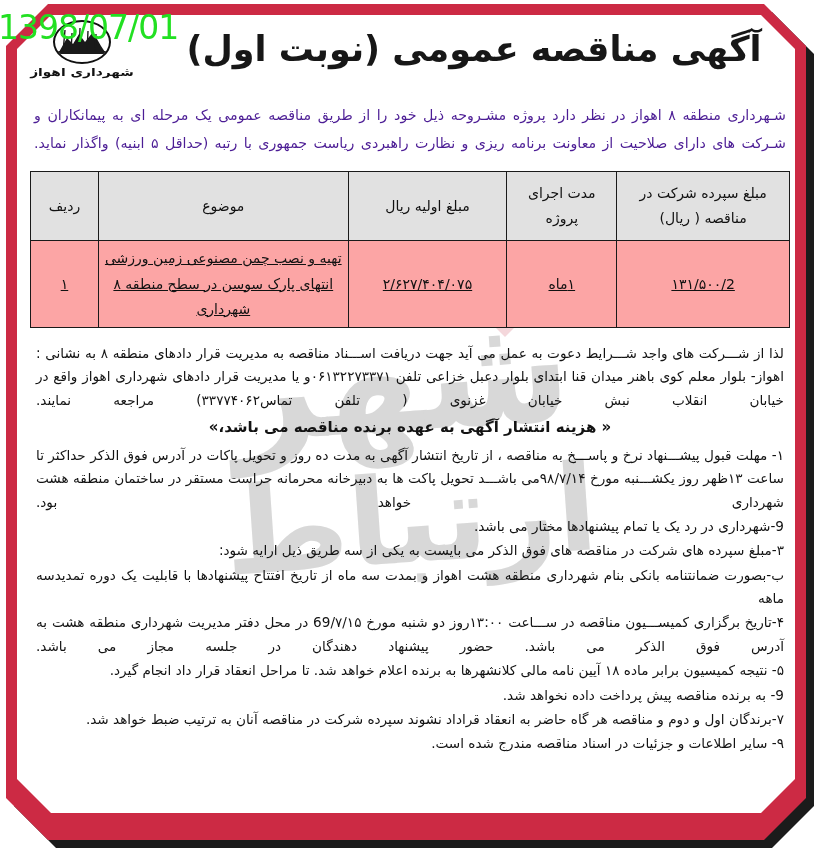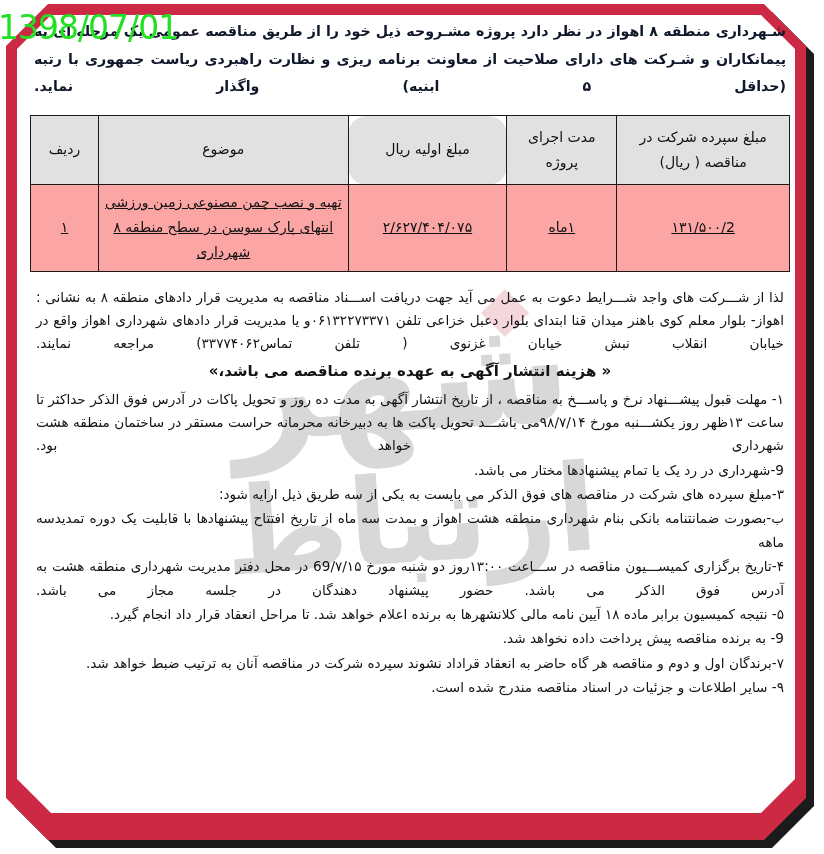--- a/index.html
+++ b/index.html
@@ -159,25 +159,25 @@
     padding-top: 8px;
     padding-left: 30px;
     white-space: nowrap;
   }
 
   
   .intro {
     margin-top: 4px;
     font-size: 14.2px;
     line-height: 1.95;
-    color: #0f172a;
+    color: #4c1d95;
     text-align: justify;
     text-align-last: justify;
     padding: 0 4px;
-    font-weight: 700;
+    font-weight: 400;
   }
 
   
   table.tender-table {
     margin-top: 14px;
     width: 100%;
     border-collapse: collapse;
     table-layout: fixed;
     direction: rtl;
   }
@@ -201,21 +201,21 @@
     height: 60px;
     text-decoration: underline;
   }
   td.subject-cell {
     text-align: right;
     line-height: 1.9;
     padding-right: 10px;
   }
   .col-row    { width: 8%; }
   .col-subj   { width: 34%; }
-  .col-amount { width: 21%; border-radius: 19px; }
+  .col-amount { width: 21%; }
   .col-dur    { width: 14%; }
   .col-dep    { width: 23%; }
 
   
   .body-text {
     margin-top: 14px;
     padding: 0 6px;
     font-size: 13.6px;
     line-height: 1.72;
     color: #131313;
@@ -249,20 +249,33 @@
   <div class="watermark">
     <div>شهر</div>
     <div class="wm-line2">ارتباط</div>
   </div>
   <div class="wm-diamond"></div>
 
   <div class="date-stamp">1398/07/01</div>
 
   <div class="content">
 
+    <div class="header">
+      <div class="logo">
+        <div class="logo-oval">
+          <svg width="54" height="40" viewBox="0 0 54 40" aria-hidden="true">
+            <path d="M4 30 L12 16 L18 22 L24 12 L30 20 L38 10 L46 24 L50 30 Z" fill="#1a1a1a"></path>
+            <path d="M8 30 L10 8 M16 30 L17 11 M24 30 L25 6 M32 30 L33 9 M40 30 L41 12" stroke="#1a1a1a" stroke-width="1.4"></path>
+            <rect x="3" y="29" width="48" height="3" fill="#1a1a1a"></rect>
+          </svg>
+        </div>
+        <div class="logo-text">شهرداری اهواز</div>
+      </div>
+      <div class="title">آگهی مناقصه عمومی (نوبت اول)</div>
+    </div>
 
     <div class="intro">شـهرداری منطقه ۸ اهواز در نظر دارد پروژه مشـروحه ذیل خود را از طریق مناقصه عمومی یک مرحله ای به پیمانکاران و شـرکت های دارای صلاحیت از معاونت برنامه ریزی و نظارت راهبردی ریاست جمهوری با رتبه (حداقل ۵ ابنیه) واگذار نماید.</div>
 
     <table class="tender-table">
       <thead>
         <tr>
           <th class="col-dep">مبلغ سپرده شرکت در مناقصه ( ریال)</th>
           <th class="col-dur">مدت اجرای پروژه</th>
           <th class="col-amount">مبلغ اولیه ریال</th>
           <th class="col-subj">موضوع</th>

